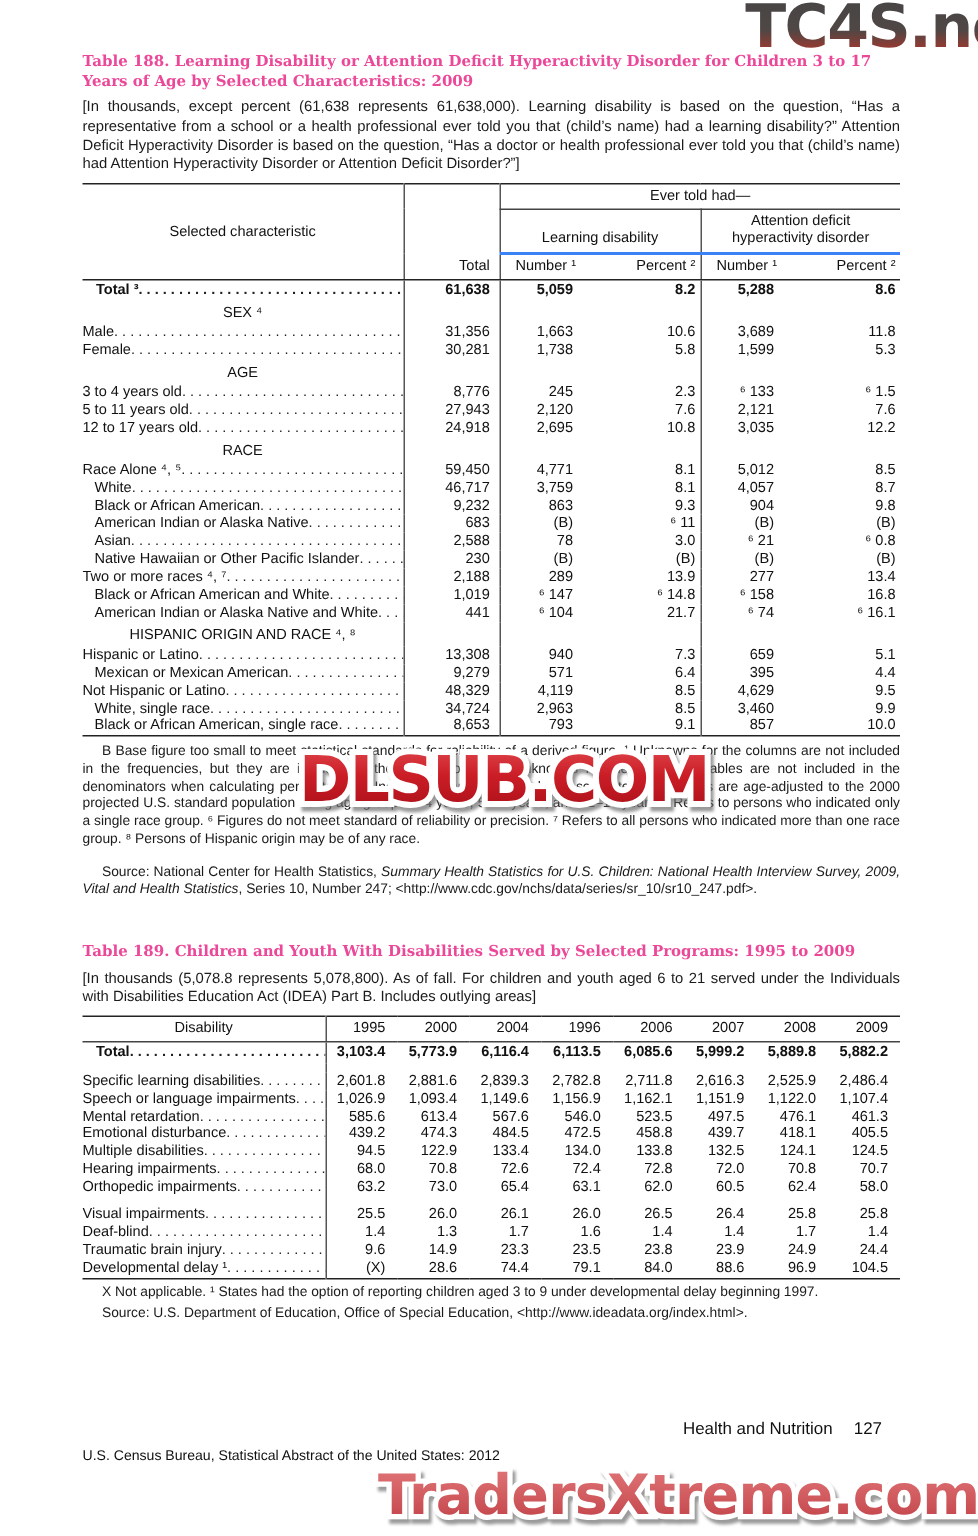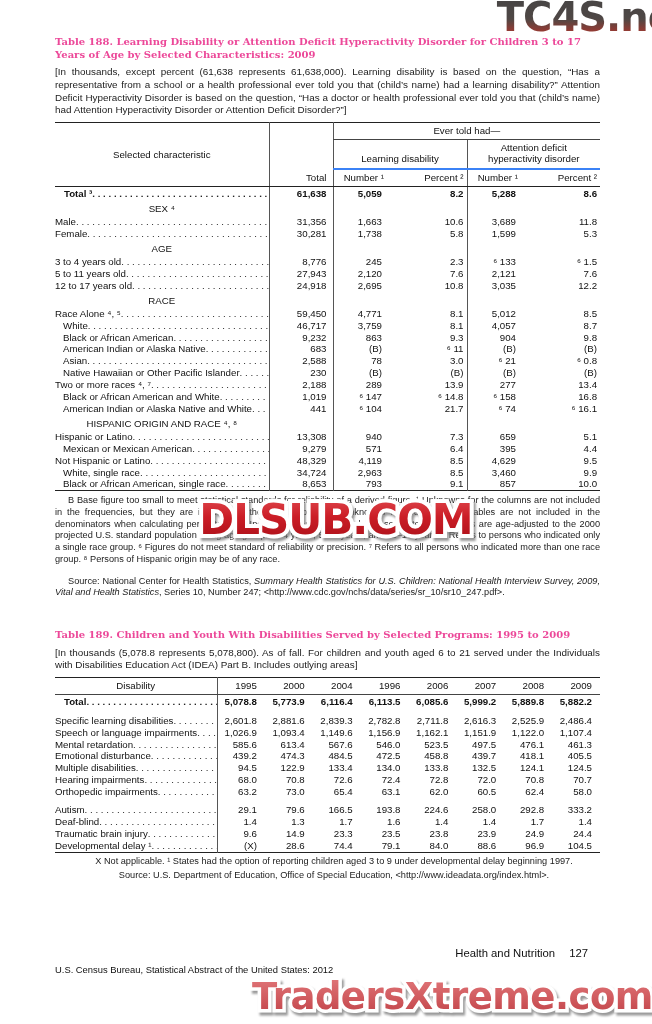--- a/index.html
+++ b/index.html
@@ -35,21 +35,21 @@
   .lbl .t{white-space:nowrap;}
   .lbl::after{content:" . . . . . . . . . . . . . . . . . . . . . . . . . . . . . . . . . . . . . . . . . . . . . . . . . . . . . . . . . . . . . . . . . . . . . . . . . . . .";
       white-space:nowrap;overflow:hidden;flex:1 1 auto;color:#222;}
   .i1 .lbl{padding-left:8px;}
   .ib .lbl{padding-left:9px;}
   tr.bold td{font-weight:bold;padding-top:1px;padding-bottom:1px;}
   tr.spacer td{height:6px;}
 
   .fn{font-size:9.2px;line-height:11.7px;margin:4px 0 0;text-align:justify;text-indent:13px;color:#1b1b1b;}
   .fn.src{margin-top:10px;}
-  .fn2{text-align:center;margin:3px 0 0;}
+  .fn2{text-align:left;margin:3px 0 0;}
 
   .stubh2{text-align:center;border-bottom:1px solid #444;padding:2px 0 3px;}
   .yrh{text-align:right;border-bottom:1px solid #444;padding:2px 8px 3px 0;}
   .c-yr{text-align:right;padding-right:8px;}
   .t189{margin-top:3px;}
 
   .footer-right{position:absolute;top:947px;right:104px;font-size:11.3px;color:#101010;}
   .footer-right .pg{margin-left:14px;}
   .footer-left{position:absolute;top:964px;left:55px;font-size:9.4px;color:#101010;}
 
@@ -418,21 +418,21 @@
           <th class="yrh">2009</th>
         </tr>
       </thead>
       <tbody id="t189-body">
           <tr class="bold">
             <td class="stub ib">
               <div class="lbl">
                 <span class="t">Total</span>
               </div>
             </td>
-            <td class="val c-yr bl">5,078.8</td>
+            <td class="val c-yr bl">3,103.4</td>
             <td class="val c-yr">5,773.9</td>
             <td class="val c-yr">6,116.4</td>
             <td class="val c-yr">6,113.5</td>
             <td class="val c-yr">6,085.6</td>
             <td class="val c-yr">5,999.2</td>
             <td class="val c-yr">5,889.8</td>
             <td class="val c-yr">5,882.2</td>
           </tr>
           <tr class="spacer">
             <td class="stub"></td>
@@ -557,31 +557,31 @@
             <td class="c-yr"></td>
             <td class="c-yr"></td>
             <td class="c-yr"></td>
             <td class="c-yr"></td>
             <td class="c-yr"></td>
             <td class="c-yr"></td>
           </tr>
           <tr>
             <td class="stub">
               <div class="lbl">
-                <span class="t">Autism</span>
-              </div>
-            </td>
-            <td class="val c-yr bl">29.1</td>
-            <td class="val c-yr">79.6</td>
-            <td class="val c-yr">166.5</td>
-            <td class="val c-yr">193.8</td>
-            <td class="val c-yr">224.6</td>
-            <td class="val c-yr">258.0</td>
-            <td class="val c-yr">292.8</td>
-            <td class="val c-yr">333.2</td>
+                <span class="t">Visual impairments</span>
+              </div>
+            </td>
+            <td class="val c-yr bl">25.5</td>
+            <td class="val c-yr">26.0</td>
+            <td class="val c-yr">26.1</td>
+            <td class="val c-yr">26.0</td>
+            <td class="val c-yr">26.5</td>
+            <td class="val c-yr">26.4</td>
+            <td class="val c-yr">25.8</td>
+            <td class="val c-yr">25.8</td>
           </tr>
           <tr>
             <td class="stub">
               <div class="lbl">
                 <span class="t">Deaf-blind</span>
               </div>
             </td>
             <td class="val c-yr bl">1.4</td>
             <td class="val c-yr">1.3</td>
             <td class="val c-yr">1.7</td>

